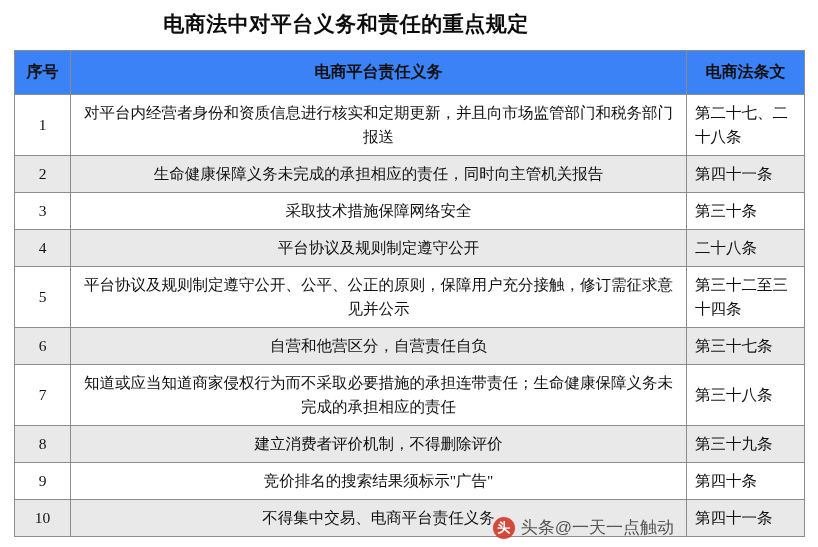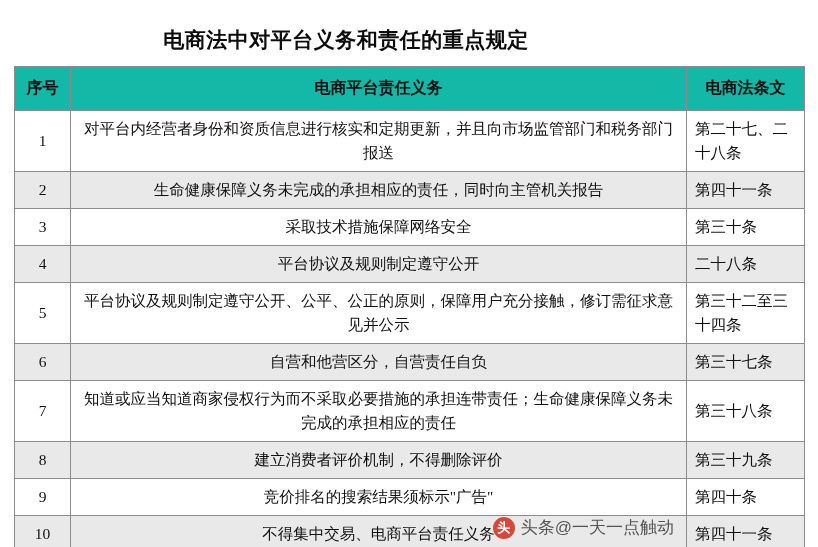--- a/index.html
+++ b/index.html
@@ -13,21 +13,21 @@
     font-family: "Liberation Serif", "DejaVu Serif", serif;
     color: #111111;
     position: relative;
     overflow: hidden;
   }
   .page {
     width: 692px;
     height: 547px;
     position: relative;
     box-sizing: border-box;
-    padding: 16px 14px;
+    padding: 0 14px;
   }
   .doc-title {
     text-align: center;
     font-size: 21px;
     font-weight: bold;
     letter-spacing: 0.5px;
     padding: 10px 0 12px 0;
     color: #0d0d0d;
     font-family: "Liberation Serif", "DejaVu Serif", serif;
   }
@@ -42,21 +42,21 @@
   table.reg-table col.c2 { width: 616px; }
   table.reg-table col.c3 { width: 118px; }
 
   table.reg-table th, table.reg-table td {
     border: 1px solid #8c8c8c;
     padding: 6px 8px;
     vertical-align: middle;
     box-sizing: border-box;
   }
   table.reg-table thead th {
-    background: #14b8a6;
+    background: #3b82f6;
     font-weight: bold;
     text-align: center;
     font-size: 16px;
     padding: 9px 8px;
     color: #111;
   }
   tr.shade td {
     background: #e9e9e9;
   }
   tr.plain td {

